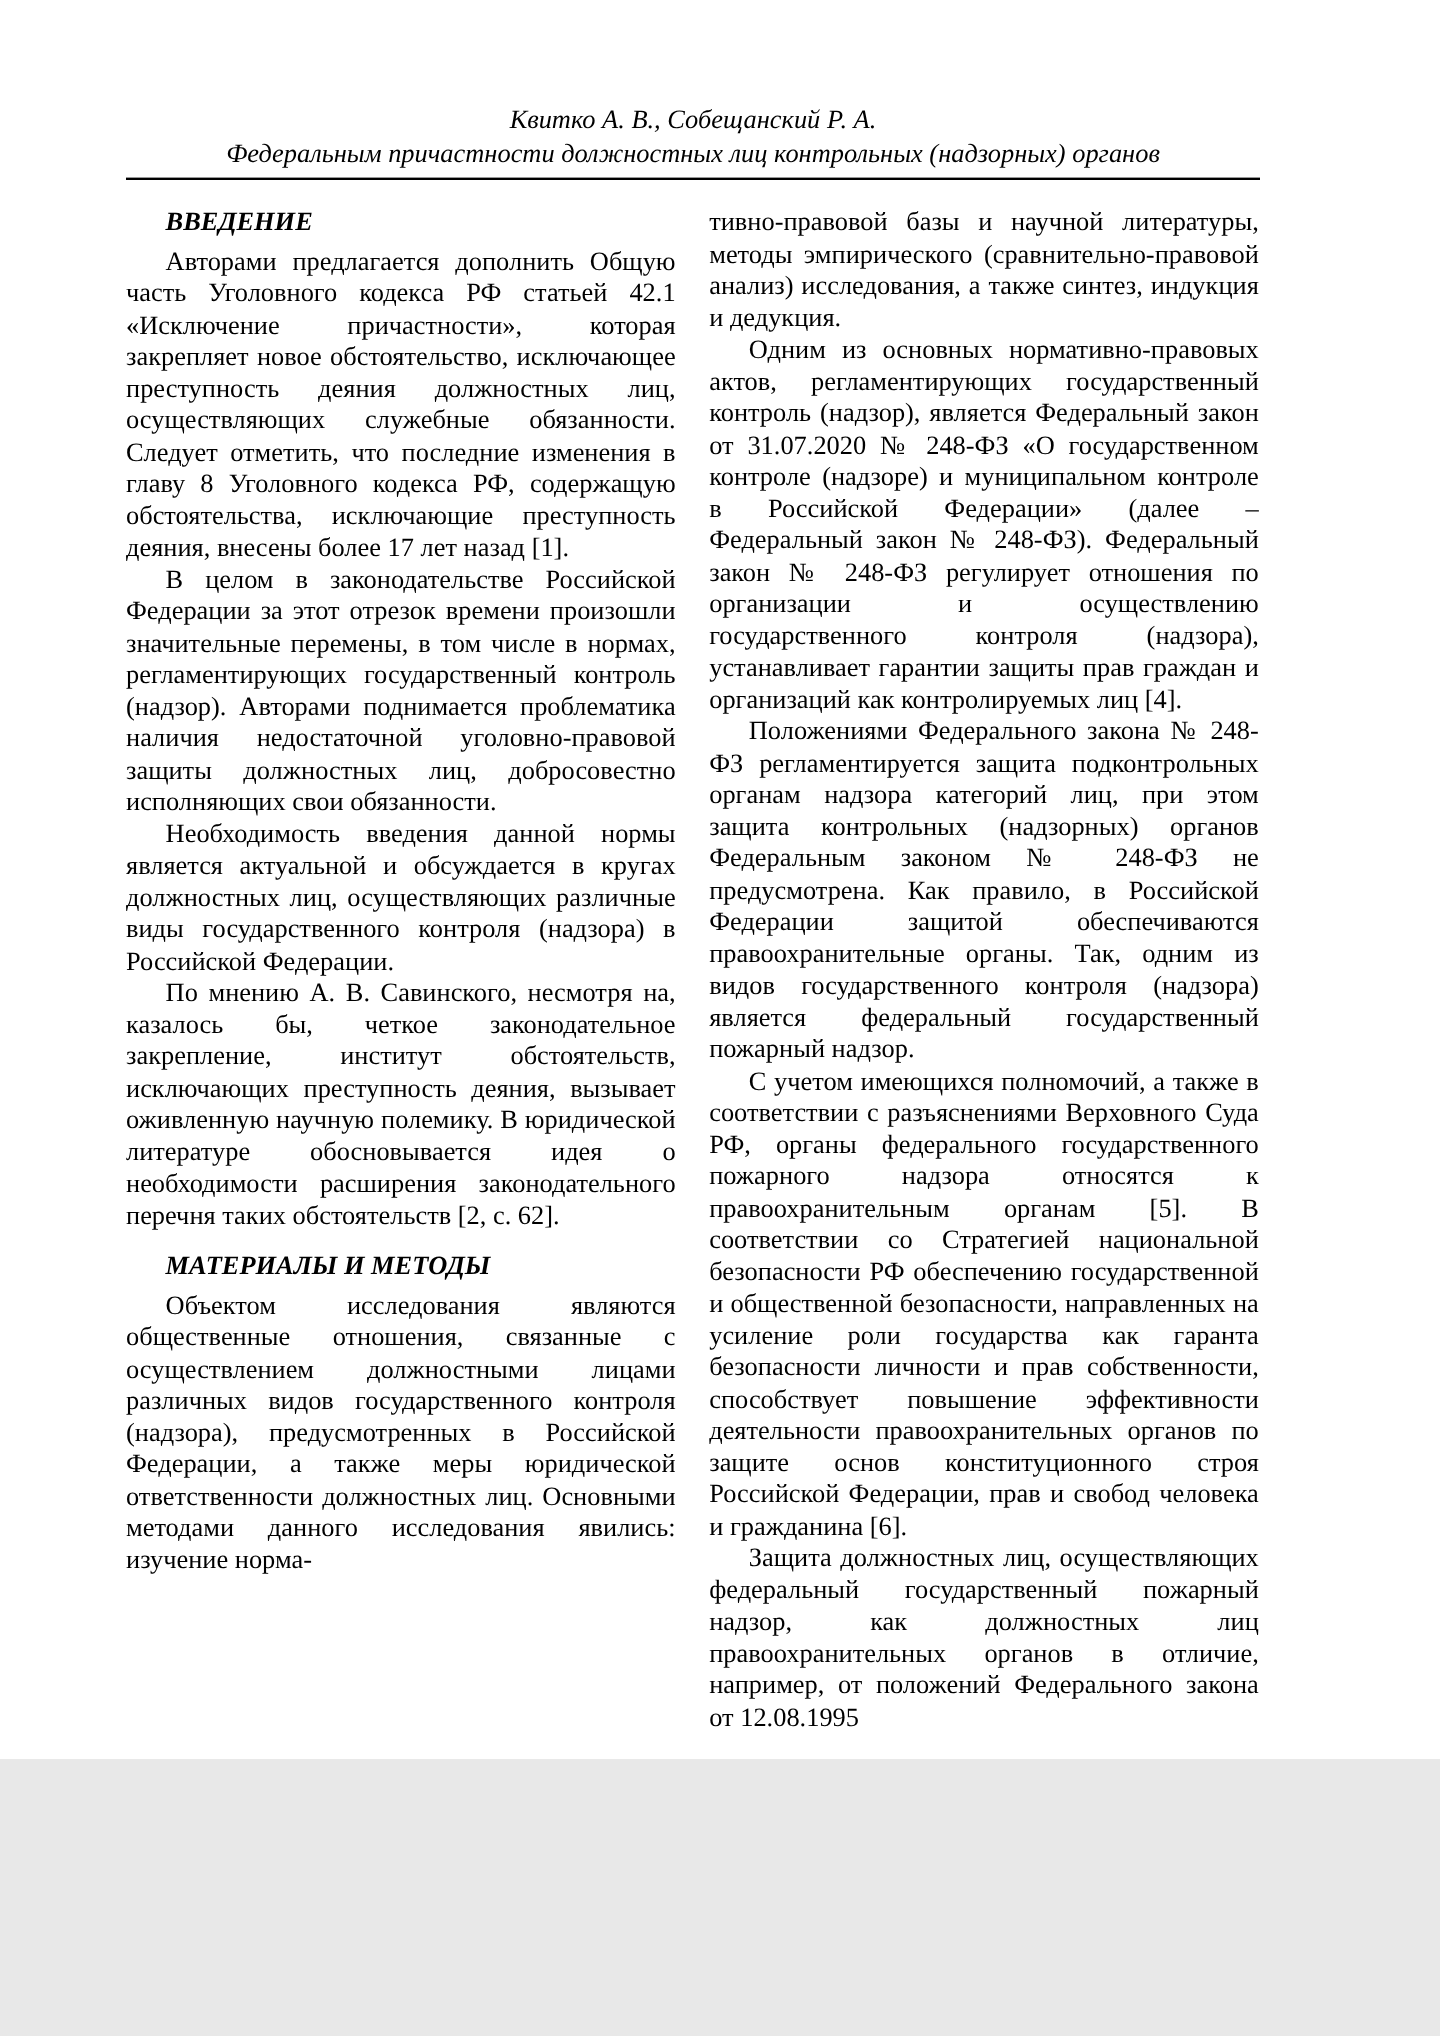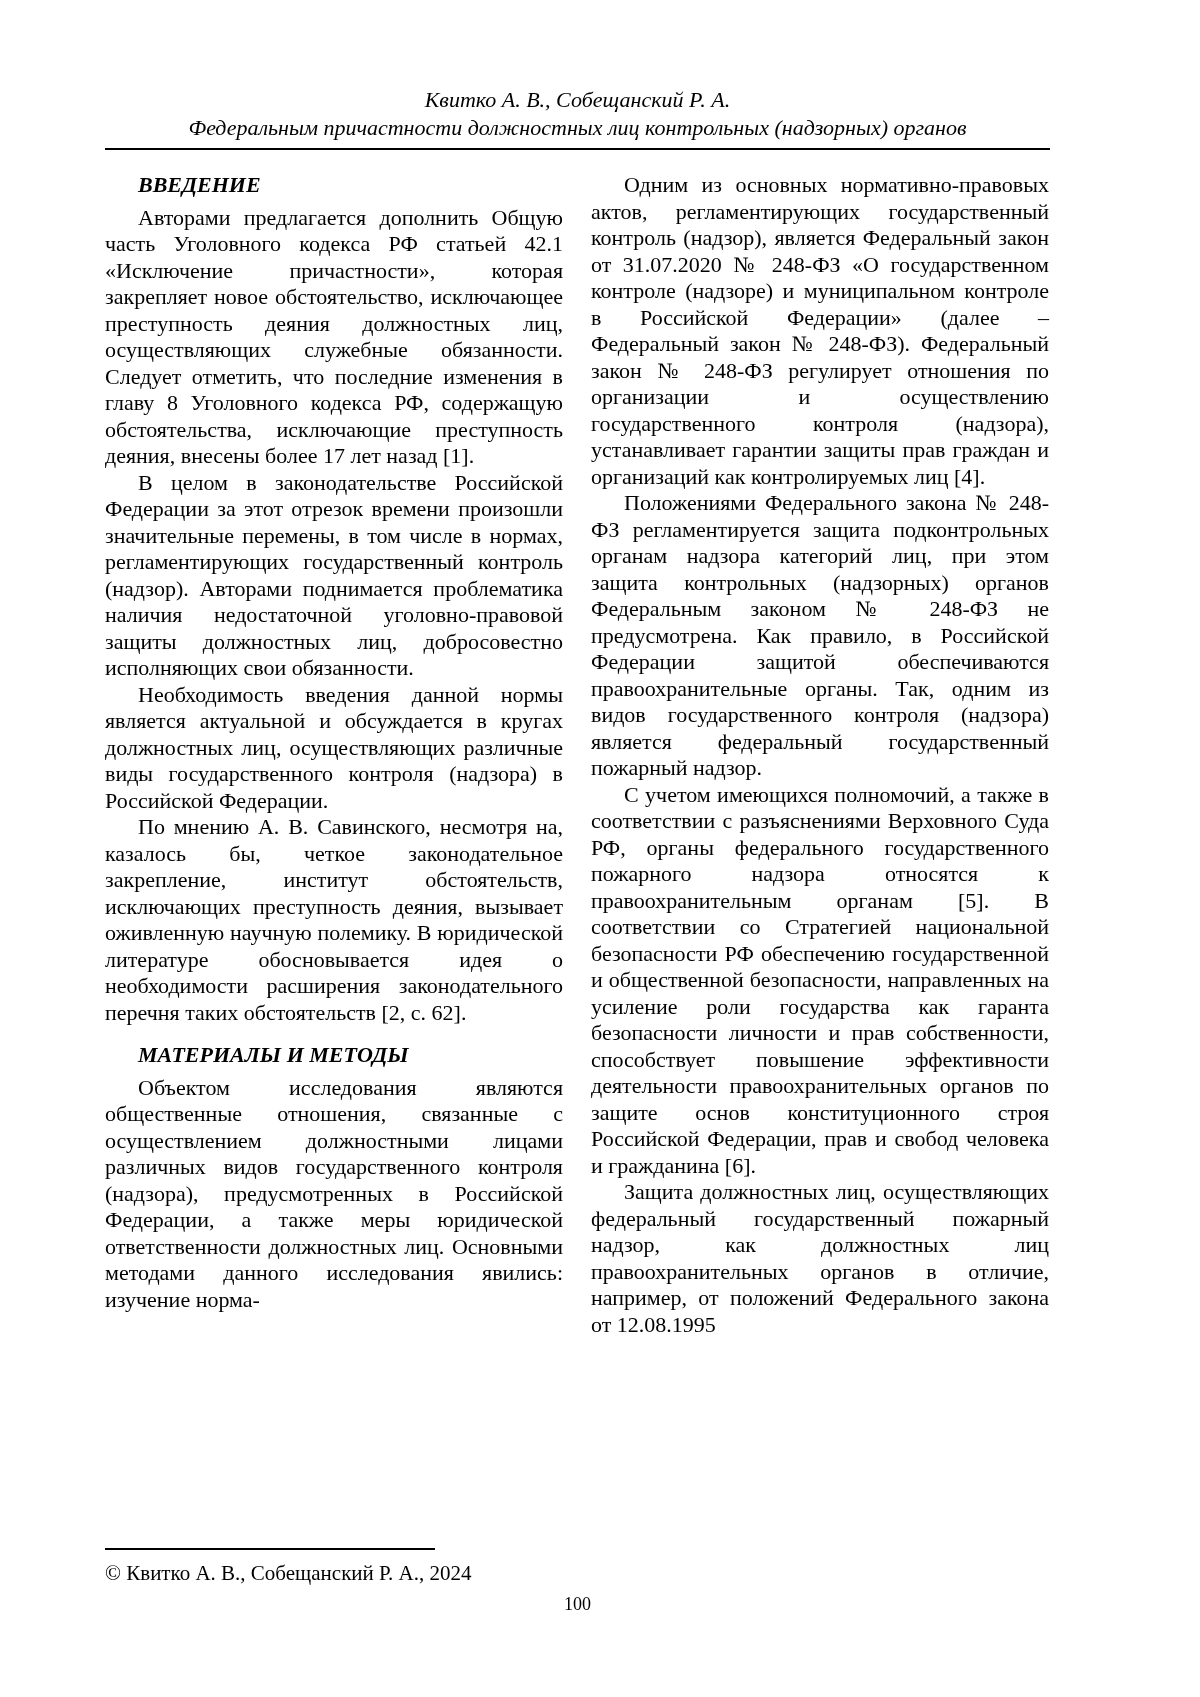--- a/index.html
+++ b/index.html
@@ -3,21 +3,21 @@
 <meta charset="utf-8">
 <style>
   html, body {
     margin: 0;
     padding: 0;
     background: #e8e8e8;
   }
   .page {
     position: relative;
     width: 1200px;
-    height: 1697px;
+    height: 1466px;
     margin: 0 auto;
     background: #ffffff;
     box-sizing: border-box;
     padding: 86px 150px 0 105px;
     font-family: "Liberation Serif", "DejaVu Serif", serif;
     color: #000000;
     overflow: hidden;
   }
   
   .page-header {
@@ -104,20 +104,21 @@
       <h2 class="section-heading first">ВВЕДЕНИЕ</h2>
       <p class="para">Авторами предлагается дополнить Общую часть Уголовного кодекса РФ статьей 42.1 «Исключение причастности», которая закрепляет новое обстоятельство, исключающее преступность деяния должностных лиц, осуществляющих служебные обязанности. Следует отметить, что последние изменения в главу 8 Уголовного кодекса РФ, содержащую обстоятельства, исключающие преступность деяния, внесены более 17 лет назад [1].</p>
       <p class="para">В целом в законодательстве Российской Федерации за этот отрезок времени произошли значительные перемены, в том числе в нормах, регламентирующих государственный контроль (надзор). Авторами поднимается проблематика наличия недостаточной уголовно-правовой защиты должностных лиц, добросовестно исполняющих свои обязанности.</p>
       <p class="para">Необходимость введения данной нормы является актуальной и обсуждается в кругах должностных лиц, осуществляющих различные виды государственного контроля (надзора) в Российской Федерации.</p>
       <p class="para">По мнению А. В. Савинского, несмотря на, казалось бы, четкое законодательное закрепление, институт обстоятельств, исключающих преступность деяния, вызывает оживленную научную полемику. В юридической литературе обосновывается идея о необходимости расширения законодательного перечня таких обстоятельств [2, с. 62].</p>
       <h2 class="section-heading">МАТЕРИАЛЫ И МЕТОДЫ</h2>
       <p class="para">Объектом исследования являются общественные отношения, связанные с осуществлением должностными лицами различных видов государственного контроля (надзора), предусмотренных в Российской Федерации, а также меры юридической ответственности должностных лиц. Основными методами данного исследования явились: изучение норма-</p>
     </section>
 
     <section class="col">
+      <p class="para no-indent">тивно-правовой базы и научной литературы, методы эмпирического (сравнительно-правовой анализ) исследования, а также синтез, индукция и дедукция.</p>
       <p class="para">Одним из основных нормативно-правовых актов, регламентирующих государственный контроль (надзор), является Федеральный закон от 31.07.2020 № 248-ФЗ «О государственном контроле (надзоре) и муниципальном контроле в Российской Федерации» (далее – Федеральный закон № 248-ФЗ). Федеральный закон № 248-ФЗ регулирует отношения по организации и осуществлению государственного контроля (надзора), устанавливает гарантии защиты прав граждан и организаций как контролируемых лиц [4].</p>
       <p class="para">Положениями Федерального закона № 248-ФЗ регламентируется защита подконтрольных органам надзора категорий лиц, при этом защита контрольных (надзорных) органов Федеральным законом № 248-ФЗ не предусмотрена. Как правило, в Российской Федерации защитой обеспечиваются правоохранительные органы. Так, одним из видов государственного контроля (надзора) является федеральный государственный пожарный надзор.</p>
       <p class="para">С учетом имеющихся полномочий, а также в соответствии с разъяснениями Верховного Суда РФ, органы федерального государственного пожарного надзора относятся к правоохранительным органам [5]. В соответствии со Стратегией национальной безопасности РФ обеспечению государственной и общественной безопасности, направленных на усиление роли государства как гаранта безопасности личности и прав собственности, способствует повышение эффективности деятельности правоохранительных органов по защите основ конституционного строя Российской Федерации, прав и свобод человека и гражданина [6].</p>
       <p class="para">Защита должностных лиц, осуществляющих федеральный государственный пожарный надзор, как должностных лиц правоохранительных органов в отличие, например, от положений Федерального закона от 12.08.1995</p>
     </section>
 
   </main>
 
   <footer class="page-footer">
     <div class="footer-rule"></div>

